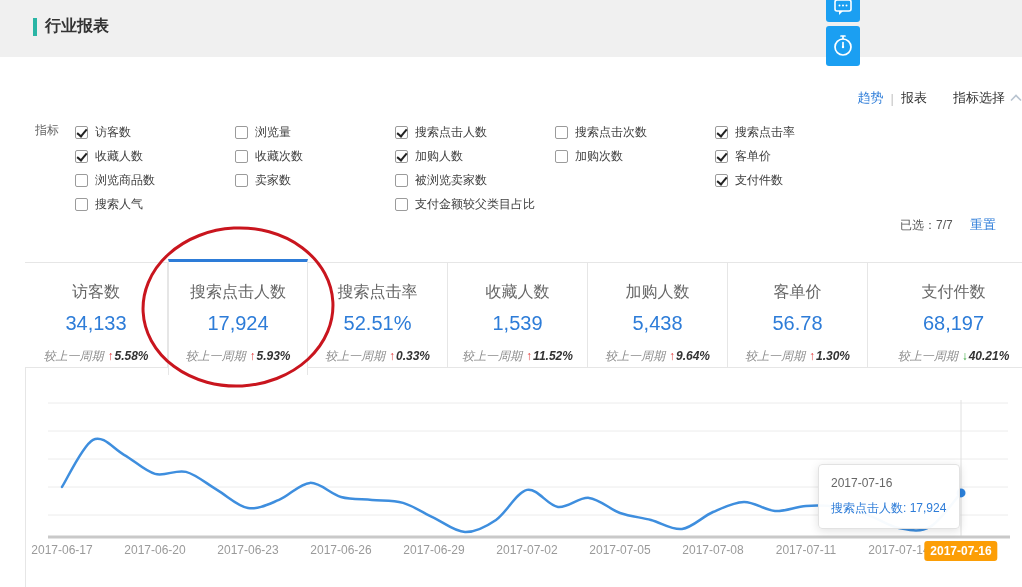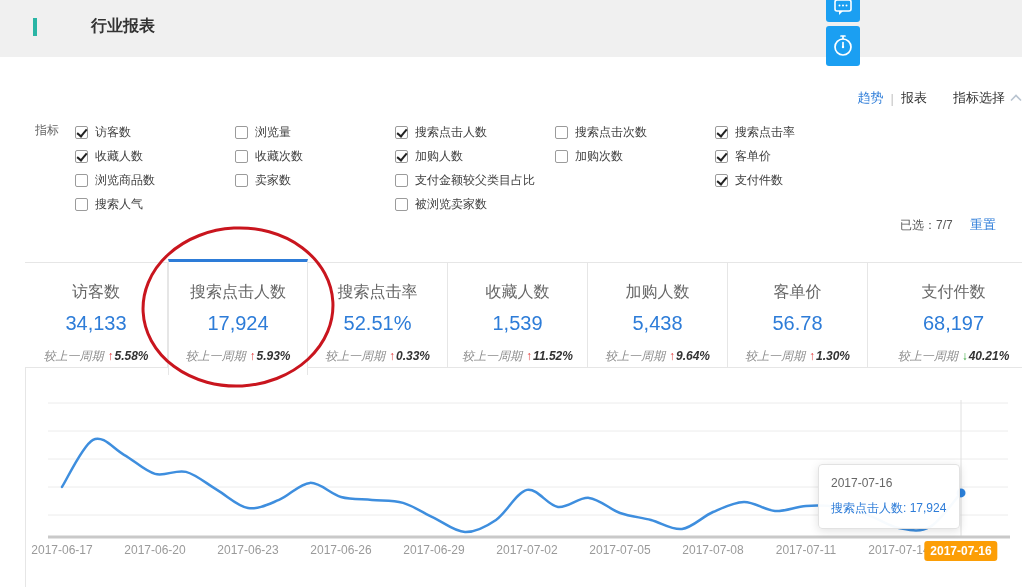--- a/index.html
+++ b/index.html
@@ -5,21 +5,21 @@
   * { margin:0; padding:0; box-sizing:border-box; }
   html,body { width:1022px; height:587px; }
   body {
     font-family:"Liberation Sans","DejaVu Sans",sans-serif;
     background:#fff; color:#333; overflow:hidden; position:relative;
   }
   .page { position:relative; width:1022px; height:587px; overflow:hidden; background:#fff; }
 
   
   .top-strip { position:absolute; left:0; top:0; width:1022px; height:57px; background:#f0f0f0; }
-  .title-block { position:absolute; left:33px; top:16px; display:flex; align-items:center;gap:46px; }
+  .title-block { position:absolute; left:33px; top:16px; display:flex; align-items:center; }
   .accent-bar { display:inline-block; width:4px; height:18px; background:#2ab5a5; margin-right:8px; }
   .page-title { font-size:16px; font-weight:bold; color:#333; }
 
   
   .sq-btn { position:absolute; left:826px; width:34px; background:#1b9ff2; border:none; border-radius:3px;
             display:flex; align-items:center; justify-content:center; cursor:pointer; }
   .sq-btn.btn-feedback { top:-12px; height:34px; align-items:flex-end; padding-bottom:6px; }
   .sq-btn.btn-timer { top:26px; height:40px; }
 
   
@@ -163,25 +163,25 @@
         <label class="filter-item">
           <span class="cbx checked"></span>
           <span class="lbl">搜索点击人数</span>
         </label>
         <label class="filter-item">
           <span class="cbx checked"></span>
           <span class="lbl">加购人数</span>
         </label>
         <label class="filter-item">
           <span class="cbx"></span>
+          <span class="lbl">被浏览卖家数</span>
+        </label>
+        <label class="filter-item">
+          <span class="cbx"></span>
           <span class="lbl">支付金额较父类目占比</span>
-        </label>
-        <label class="filter-item">
-          <span class="cbx"></span>
-          <span class="lbl">被浏览卖家数</span>
         </label>
       </div>
       <div class="filter-col" style="left: 555px;">
         <label class="filter-item">
           <span class="cbx"></span>
           <span class="lbl">搜索点击次数</span>
         </label>
         <label class="filter-item">
           <span class="cbx"></span>
           <span class="lbl">加购次数</span>

